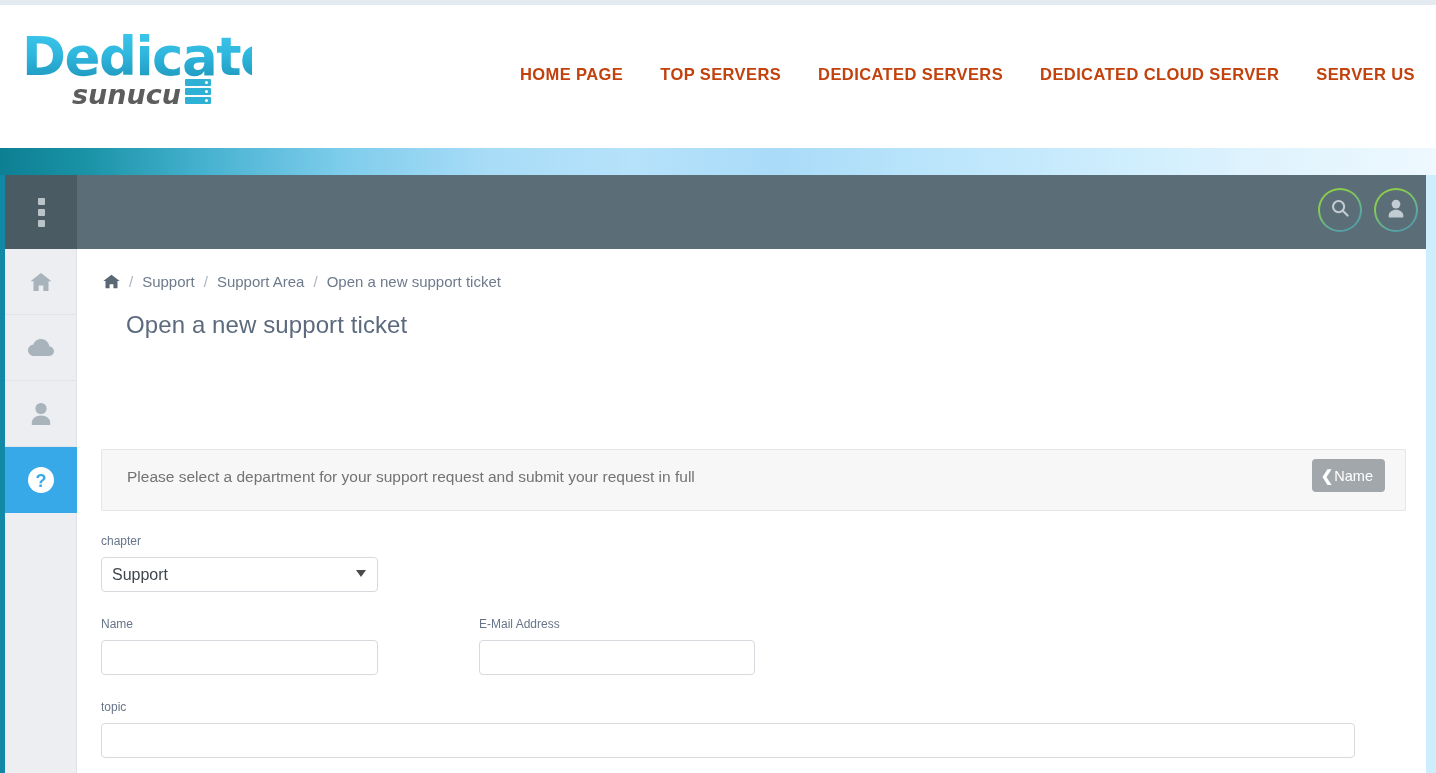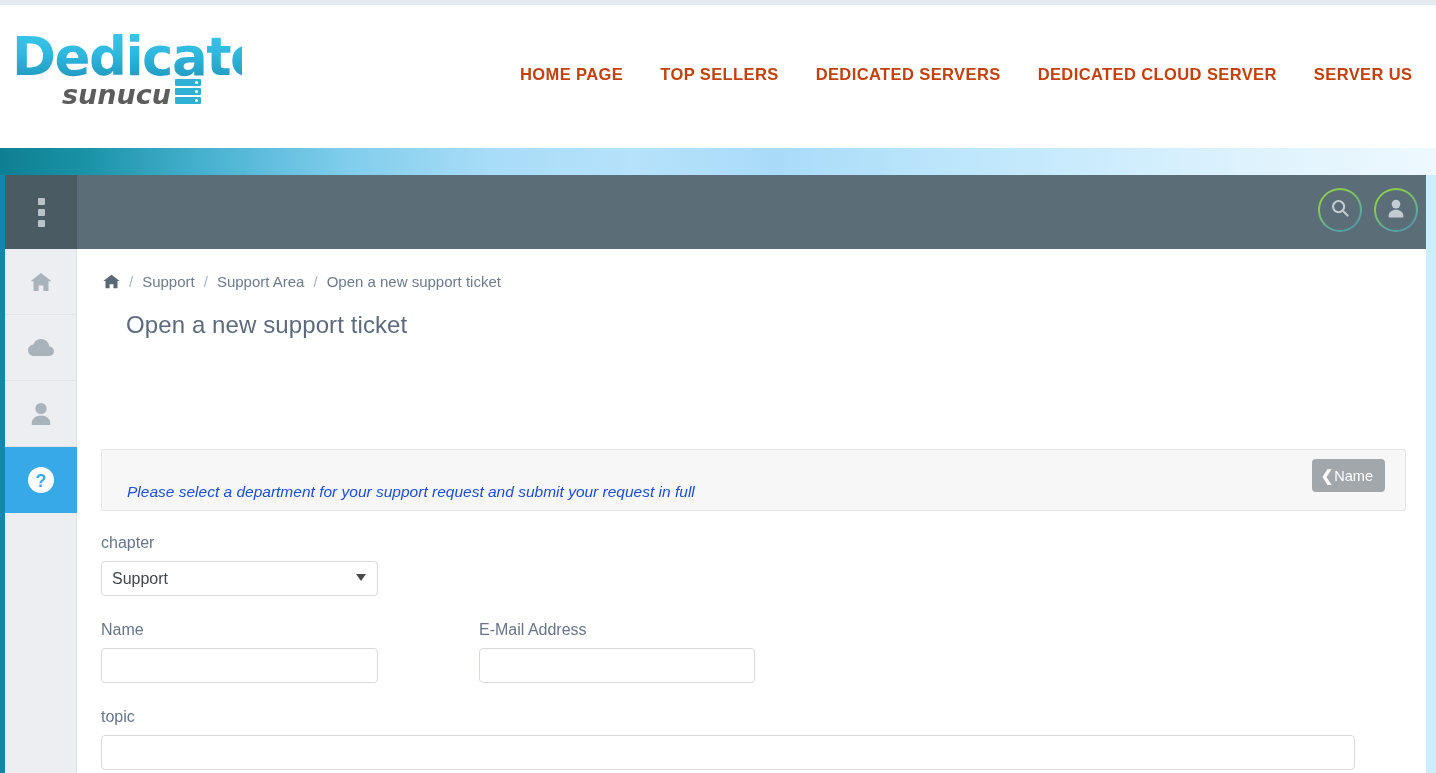--- a/index.html
+++ b/index.html
@@ -19,21 +19,21 @@
   }
 
   
   .masthead {
     position: absolute; top: 5px; left: 0;
     width: 1436px; height: 143px;
     background: #ffffff;
   }
 
   .logo {
-    position: absolute; left: 12px; top: 24px;
+    position: absolute; left: 22px; top: 24px;
     width: 230px; height: 96px;
     user-select: none;
   }
   .logo-main {
     font-family: "DejaVu Sans", sans-serif;
     font-size: 53px;
     font-weight: bold;
     letter-spacing: -1.5px;
     line-height: 56px;
     background: linear-gradient(180deg, #3ec8ec 0%, #2fb7de 45%, #1d93b8 100%);
@@ -187,43 +187,43 @@
   }
 
   .notice {
     position: absolute; left: 24px; top: 200px;
     width: 1305px; height: 62px;
     background: #f7f7f8;
     border: 1px solid #e6e6e8;
     border-radius: 2px;
   }
   .notice-text {
-    position: absolute; left: 25px; top: 33px;
-    font-size: 15.5px; color: #1d4ed8; font-style: italic;
+    position: absolute; left: 25px; top: 18px;
+    font-size: 15.5px; color: #737373;
   }
   .back-btn {
     position: absolute; right: 20px; top: 9px;
     min-width: 66px; height: 33px;
     background: #a2a7ac;
     border: none; border-radius: 4px;
     color: #ffffff;
     font-family: "Liberation Sans", sans-serif;
     font-size: 14.5px;
     display: flex; align-items: center; justify-content: center;
     padding: 0 12px 0 9px;
     cursor: pointer;
   }
   .back-btn .chev {
     font-size: 15px; font-weight: bold; margin-right: 1px; line-height: 1;
   }
 
   
   .form { position: absolute; left: 24px; top: 285px; width: 1305px; }
   .field-label {
-    font-size: 16px; color: #67748a; margin-bottom: 9px; display: block;
+    font-size: 12px; color: #67748a; margin-bottom: 9px; display: block;
   }
   .row { display: flex; gap: 101px; }
   .ctrl {
     height: 35px;
     border: 1px solid #d6d9dd;
     border-radius: 4px;
     background: #ffffff;
     font-family: "Liberation Sans", sans-serif;
     font-size: 16px;
     color: #41464d;
@@ -259,21 +259,21 @@
       <div class="logo-server">
         <i></i>
           <i></i>
           <i></i>
       </div>
     </div>
   </div>
 
   <nav class="mainnav">
     <a href="#">HOME PAGE</a>
-    <a href="#">TOP SELLERS</a>
+    <a href="#">TOP SERVERS</a>
     <a href="#">DEDICATED SERVERS</a>
     <a href="#">DEDICATED CLOUD SERVER</a>
     <a href="#">SERVER US</a>
   </nav>
 
 </header>
 
 <div class="banner"></div>
 
 <div class="page">

